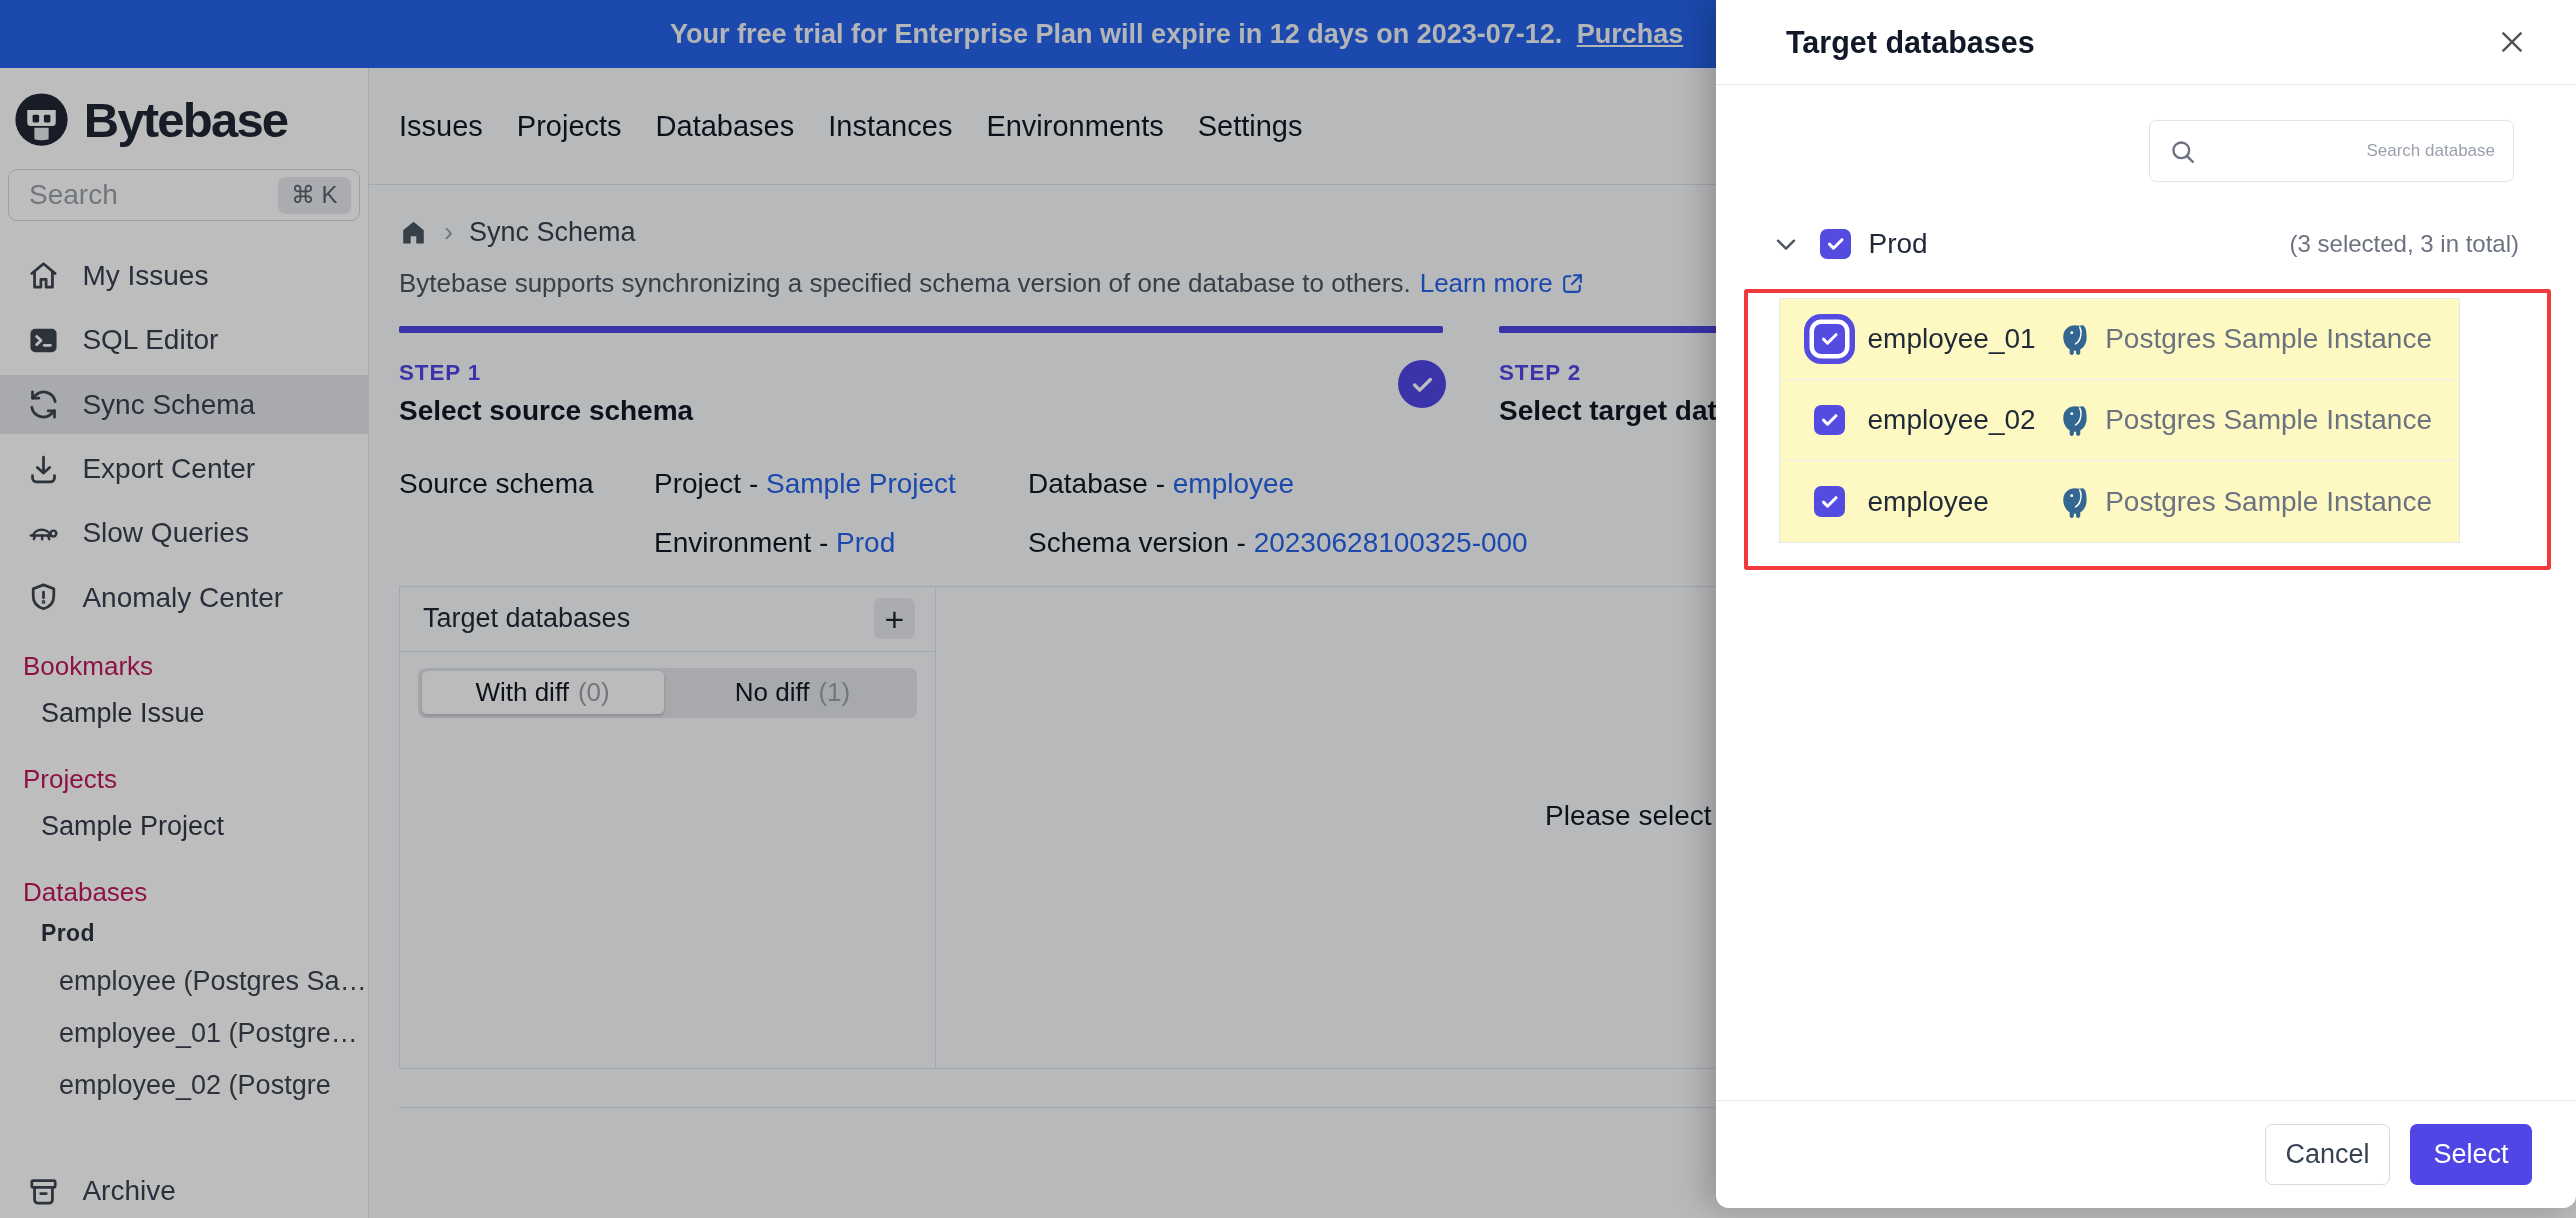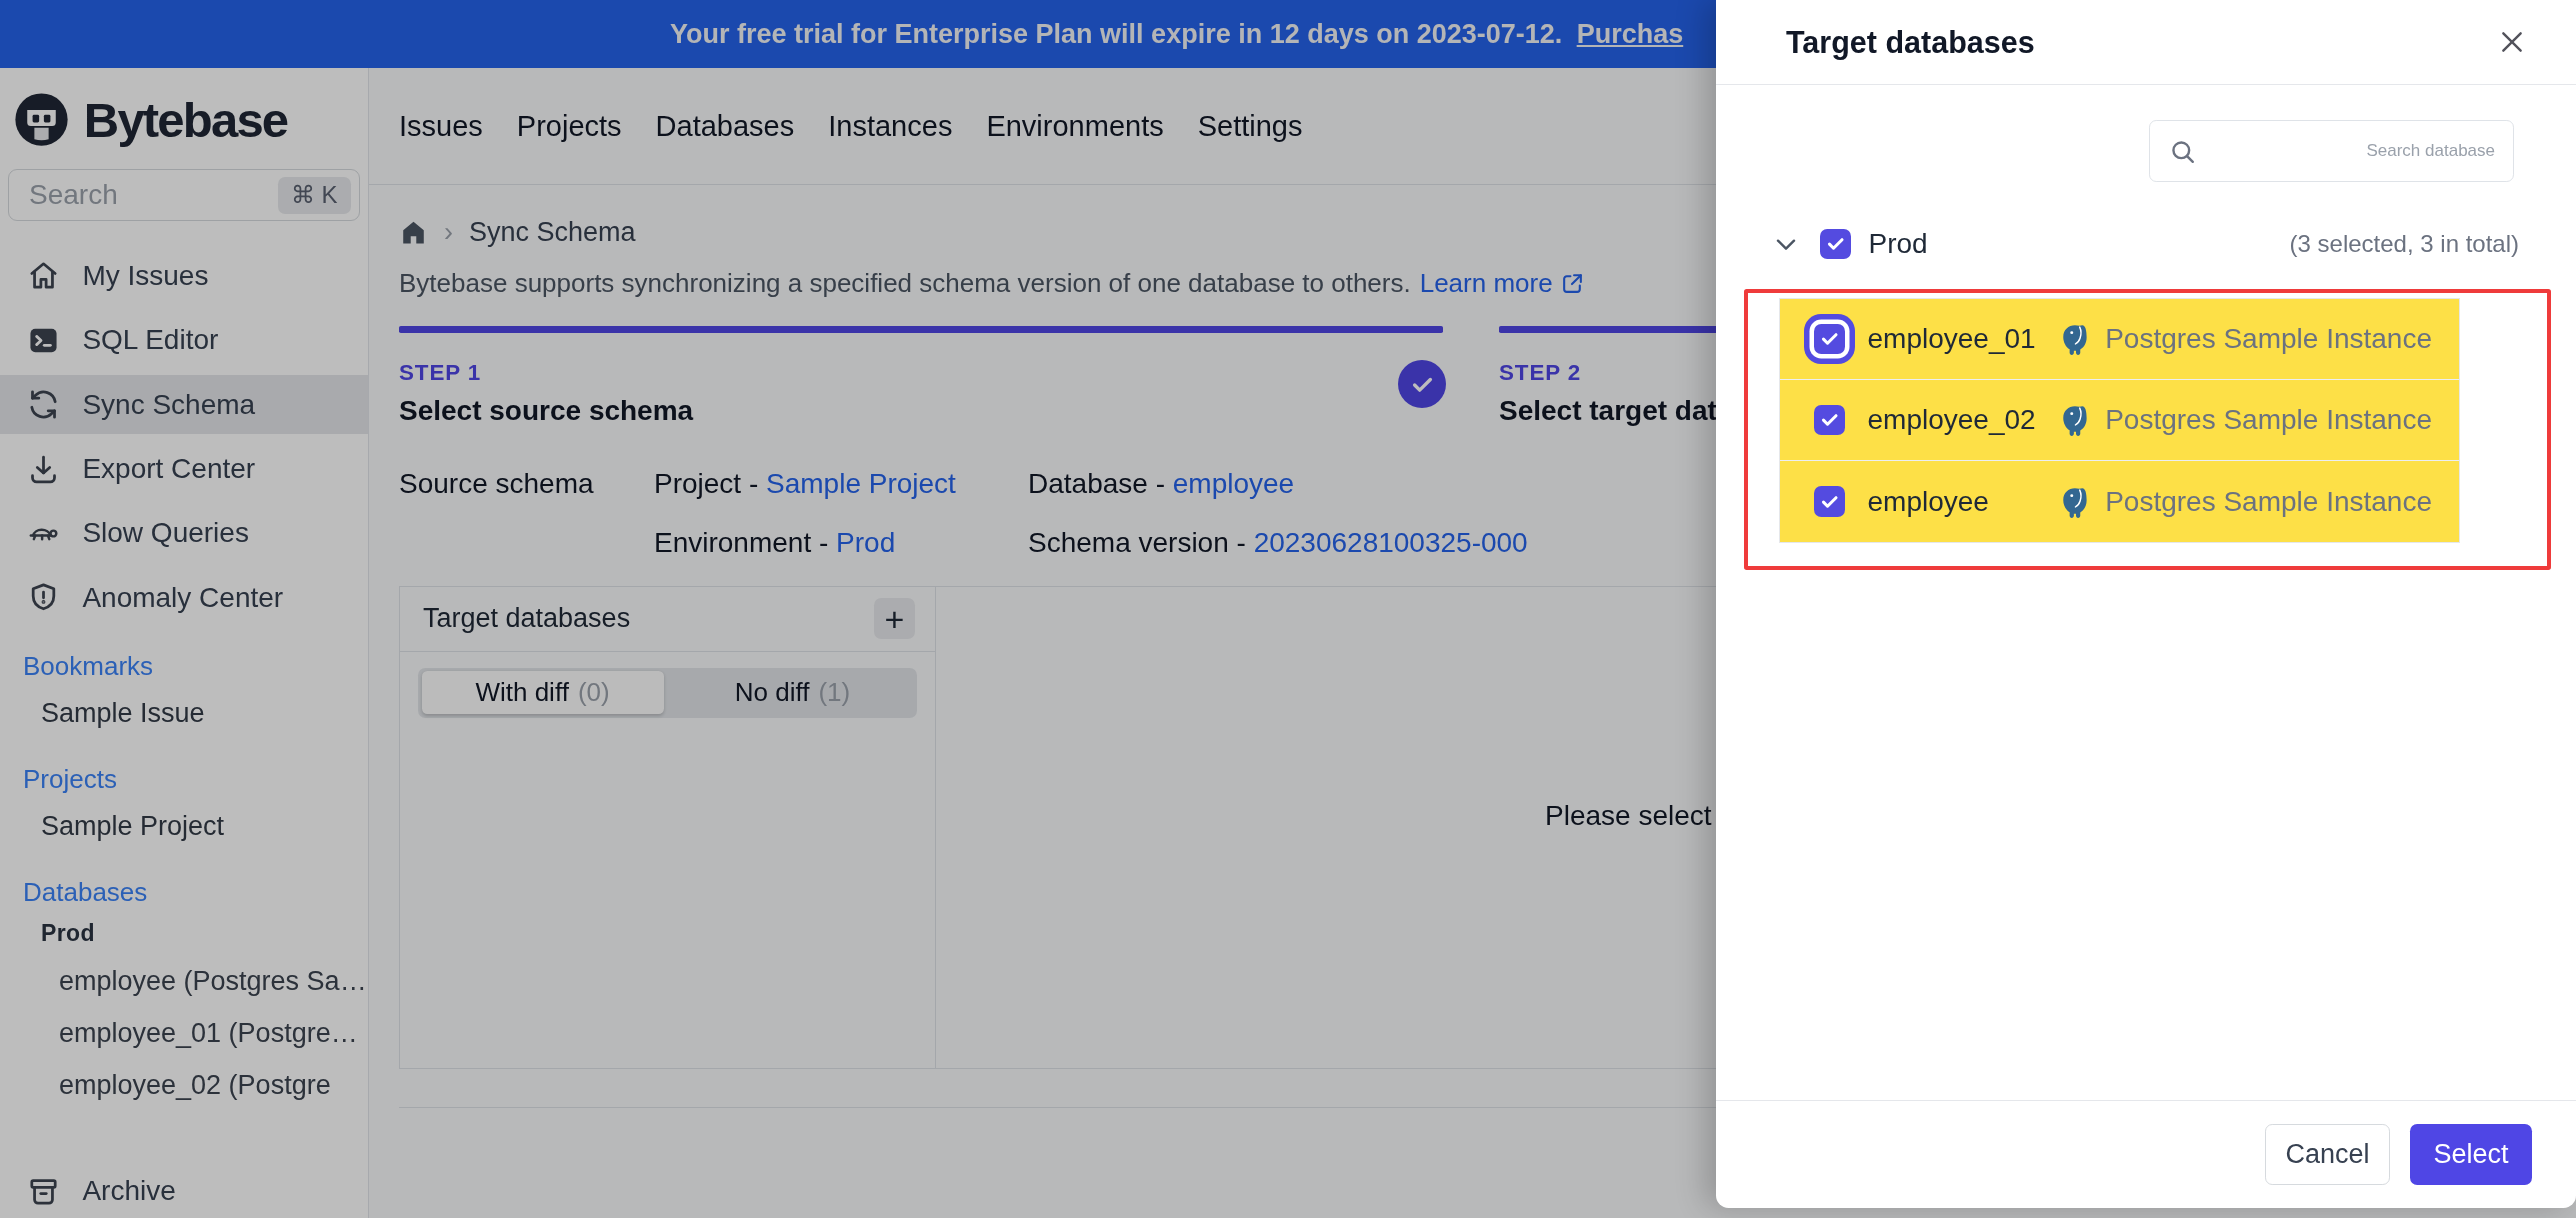--- a/index.html
+++ b/index.html
@@ -47,21 +47,21 @@
   }
   .side-scroll { flex:1; overflow:hidden; padding-top:25px; }
   .nav-item {
     display:flex; align-items:center; gap:22.4px; height:59px; margin-bottom:5.4px;
     padding-left:27px; font-size:28px; color:#374151; font-weight:500; cursor:pointer;
   }
   .nav-item.active { background:#e4e6ea; }
   .nav-icon { width:33px; height:33px; color:#3d4450; flex:none; }
   .section-label {
     padding-left:23px; margin-top:20px; height:39px; display:flex;
-    align-items:center; font-size:26px; color:#3b82f6;
+    align-items:center; font-size:26px; color:#be185d;
   }
   .sub-item {
     padding-left:41px; height:54px; display:flex; align-items:center;
     font-size:27px; color:#333b47; cursor:pointer;
   }
   .tree-group {
     padding-left:41px; height:43px; font-size:23px; font-weight:700;
     color:#2b3442; display:flex; align-items:center; letter-spacing:0.4px;
   }
   .db-item {
@@ -175,21 +175,21 @@
     display:flex; align-items:center; justify-content:center; cursor:pointer; flex:none;
   }
   .checkbox svg { width:21.5px; height:21.5px; }
   .checkbox.ring { box-shadow:0 0 0 4.5px #fff, 0 0 0 10px #544be0; }
   .group-name { font-size:28px; color:#1f2937; font-weight:500; }
   .group-summary { margin-left:auto; font-size:24px; color:#6b7280; }
   .annotation {
     position:absolute; left:28px; top:204px; width:807px; height:281px;
     border:4.5px solid #ef3b3b; border-radius:2.7px; pointer-events:none; z-index:5;
   }
-  .db-list { position:absolute; left:63px; top:213px; width:681px; background:#fde047; border:0.9px solid #e5e7eb; }
+  .db-list { position:absolute; left:63px; top:213px; width:681px; background:#fef9c3; border:0.9px solid #e5e7eb; }
   .db-row {
     height:81px; display:flex; align-items:center; padding:0 27px 0 34px;
     border-bottom:0.9px solid #eceef1; cursor:pointer;
   }
   .db-row:last-child { border-bottom:none; }
   .db-row .checkbox { margin-right:23px; }
   .db-name { font-size:28px; font-weight:500; color:#1f2937; width:269px; white-space:nowrap; overflow:hidden; }
   .db-instance { display:flex; align-items:center; gap:11.7px; font-size:28px; color:#6b7280; white-space:nowrap; }
   .pg-icon { width:34px; height:34px; flex:none; }
   .drawer-footer {

